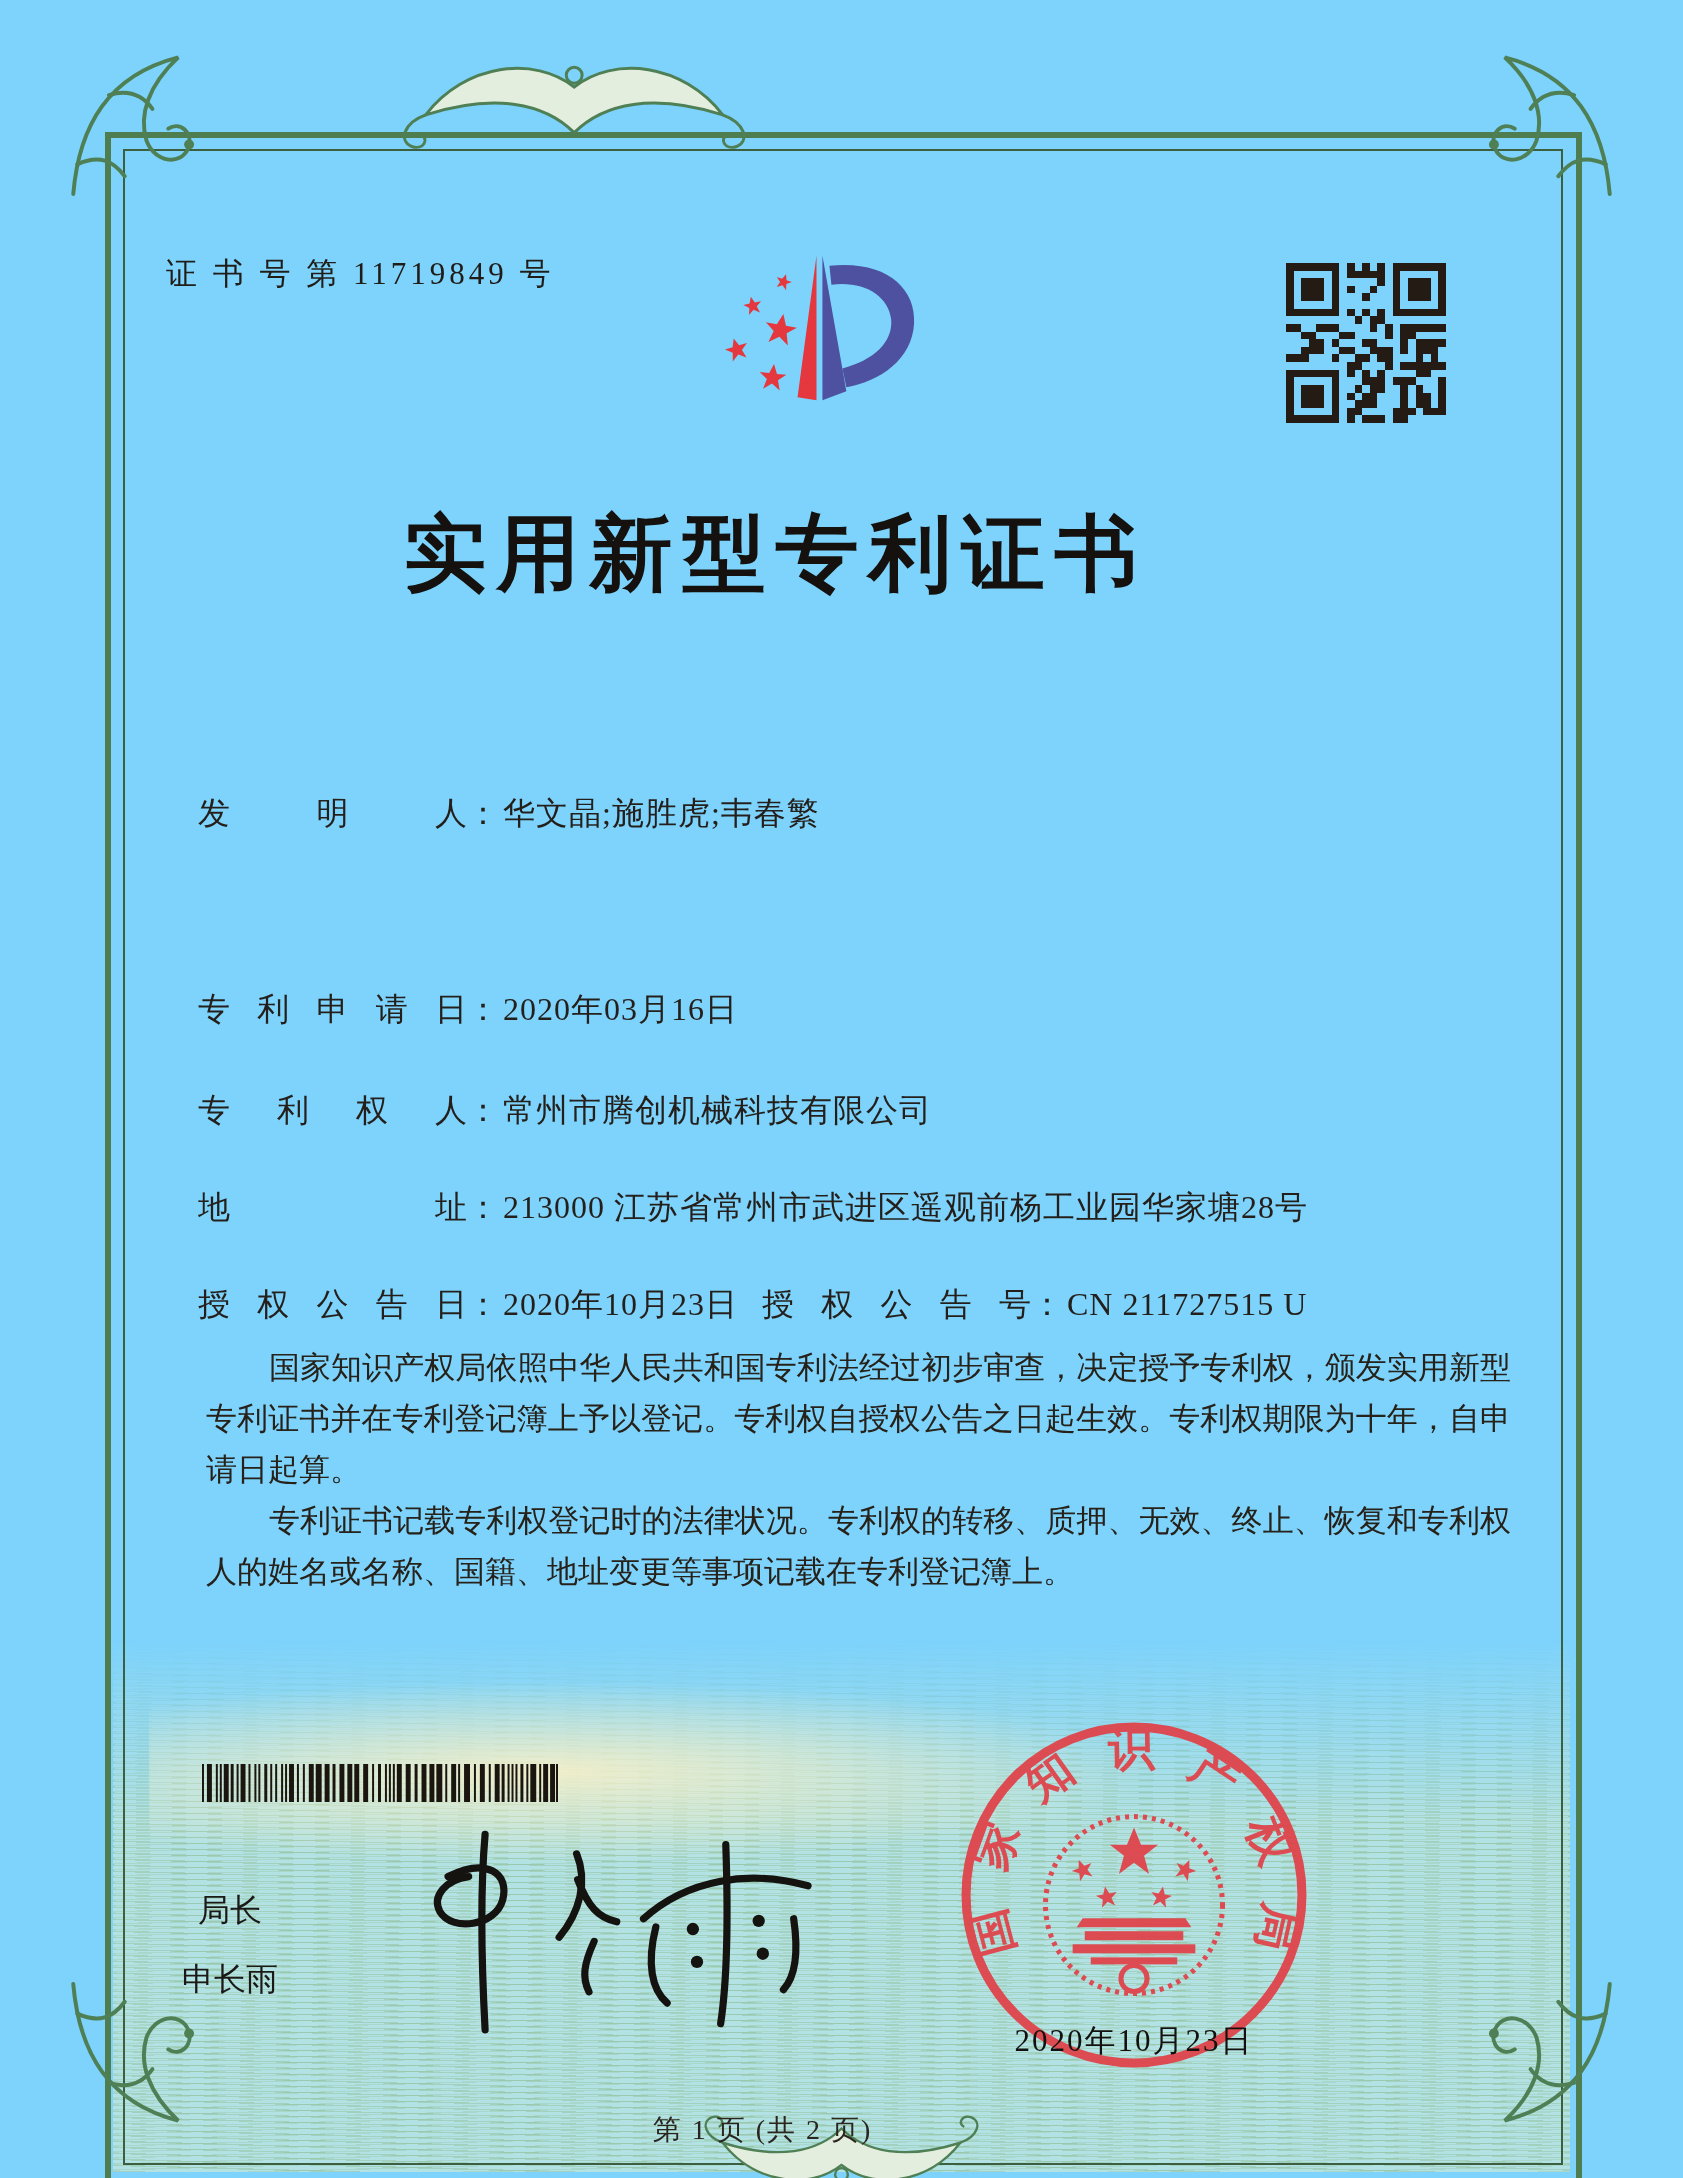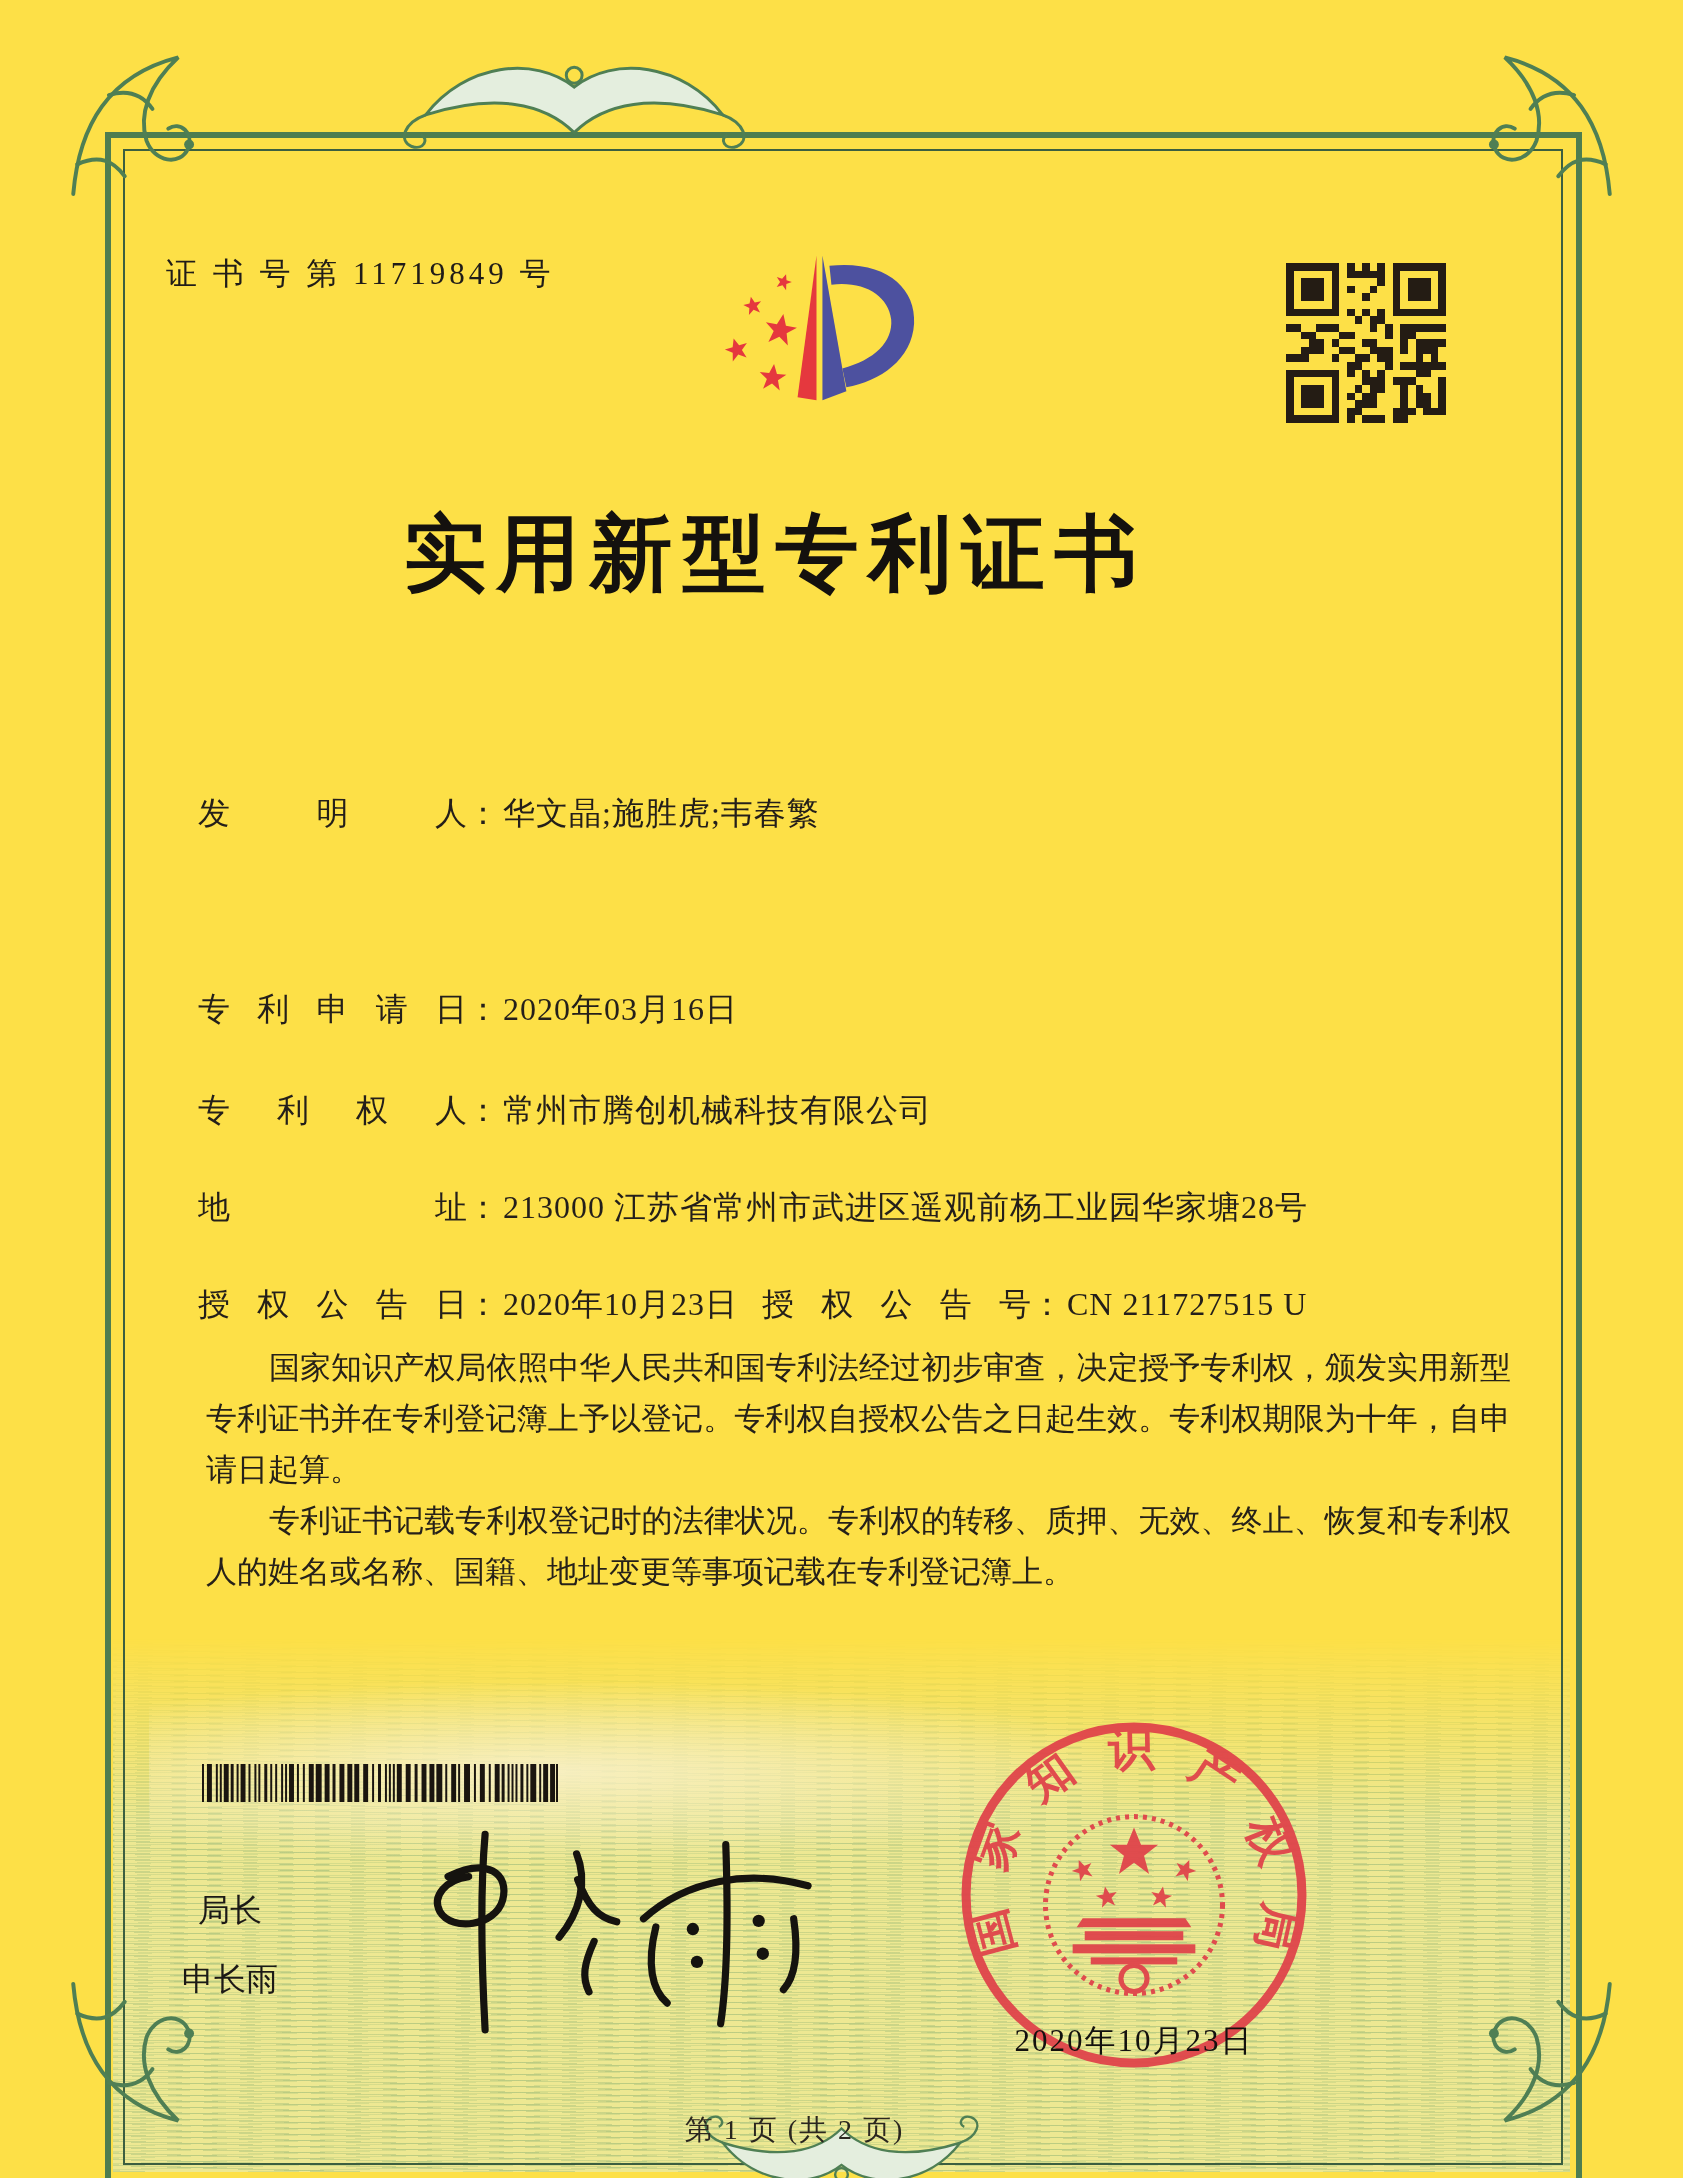--- a/index.html
+++ b/index.html
@@ -1,16 +1,16 @@
 <!DOCTYPE html>
 <html><head>
 <meta charset="utf-8">
 <style>
   html,body{margin:0;padding:0;background:#ffffff;}
-  #page{position:relative;width:1683px;height:2178px;background:#fde047;overflow:hidden;
+  #page{position:relative;width:1683px;height:2178px;background:#7dd3fc;overflow:hidden;
         font-family:"Liberation Serif","DejaVu Serif",serif;color:#241f1a;}
 
   
   .frame-outer{position:absolute;left:105px;top:132px;width:1465px;height:2041px;
                border:6px solid #4e7d50;z-index:1;}
   .frame-inner{position:absolute;left:123px;top:149px;width:1436px;height:2012px;
                border:2px solid #3c5f40;z-index:1;}
   #ornaments{position:absolute;left:0;top:0;z-index:1;}
 
   
@@ -47,21 +47,21 @@
   .barcode{position:absolute;left:202px;top:1764px;width:356px;height:38px;z-index:2;}
   .juzhang{position:absolute;left:198px;top:1889px;font-size:32px;z-index:3;
            font-family:"Liberation Sans","DejaVu Sans",sans-serif;color:#1b1916;}
   .juzhang2{position:absolute;left:182px;top:1958px;font-size:32px;z-index:3;
            font-family:"Liberation Sans","DejaVu Sans",sans-serif;color:#1b1916;}
   .signature{position:absolute;left:384px;top:1820px;width:447px;height:216px;z-index:3;}
   .seal{position:absolute;left:958px;top:1719px;width:352px;height:352px;z-index:3;opacity:.94;}
   .seal-date{position:absolute;left:948px;top:2020px;width:372px;text-align:center;
              font-size:31px;color:#13110e;z-index:4;letter-spacing:2px;}
   .footer{position:absolute;left:0;top:2111px;width:1525px;text-align:center;
-          font-size:28px;letter-spacing:2px;color:#2a261f;z-index:2;padding-left:32px;}
+          font-size:28px;letter-spacing:2px;color:#2a261f;z-index:2;}
 </style>
 </head>
 <body>
 
 <div id="page">
 
   <div class="waves"></div>
   <div class="cream"></div>
 
   <div class="frame-outer"></div>

